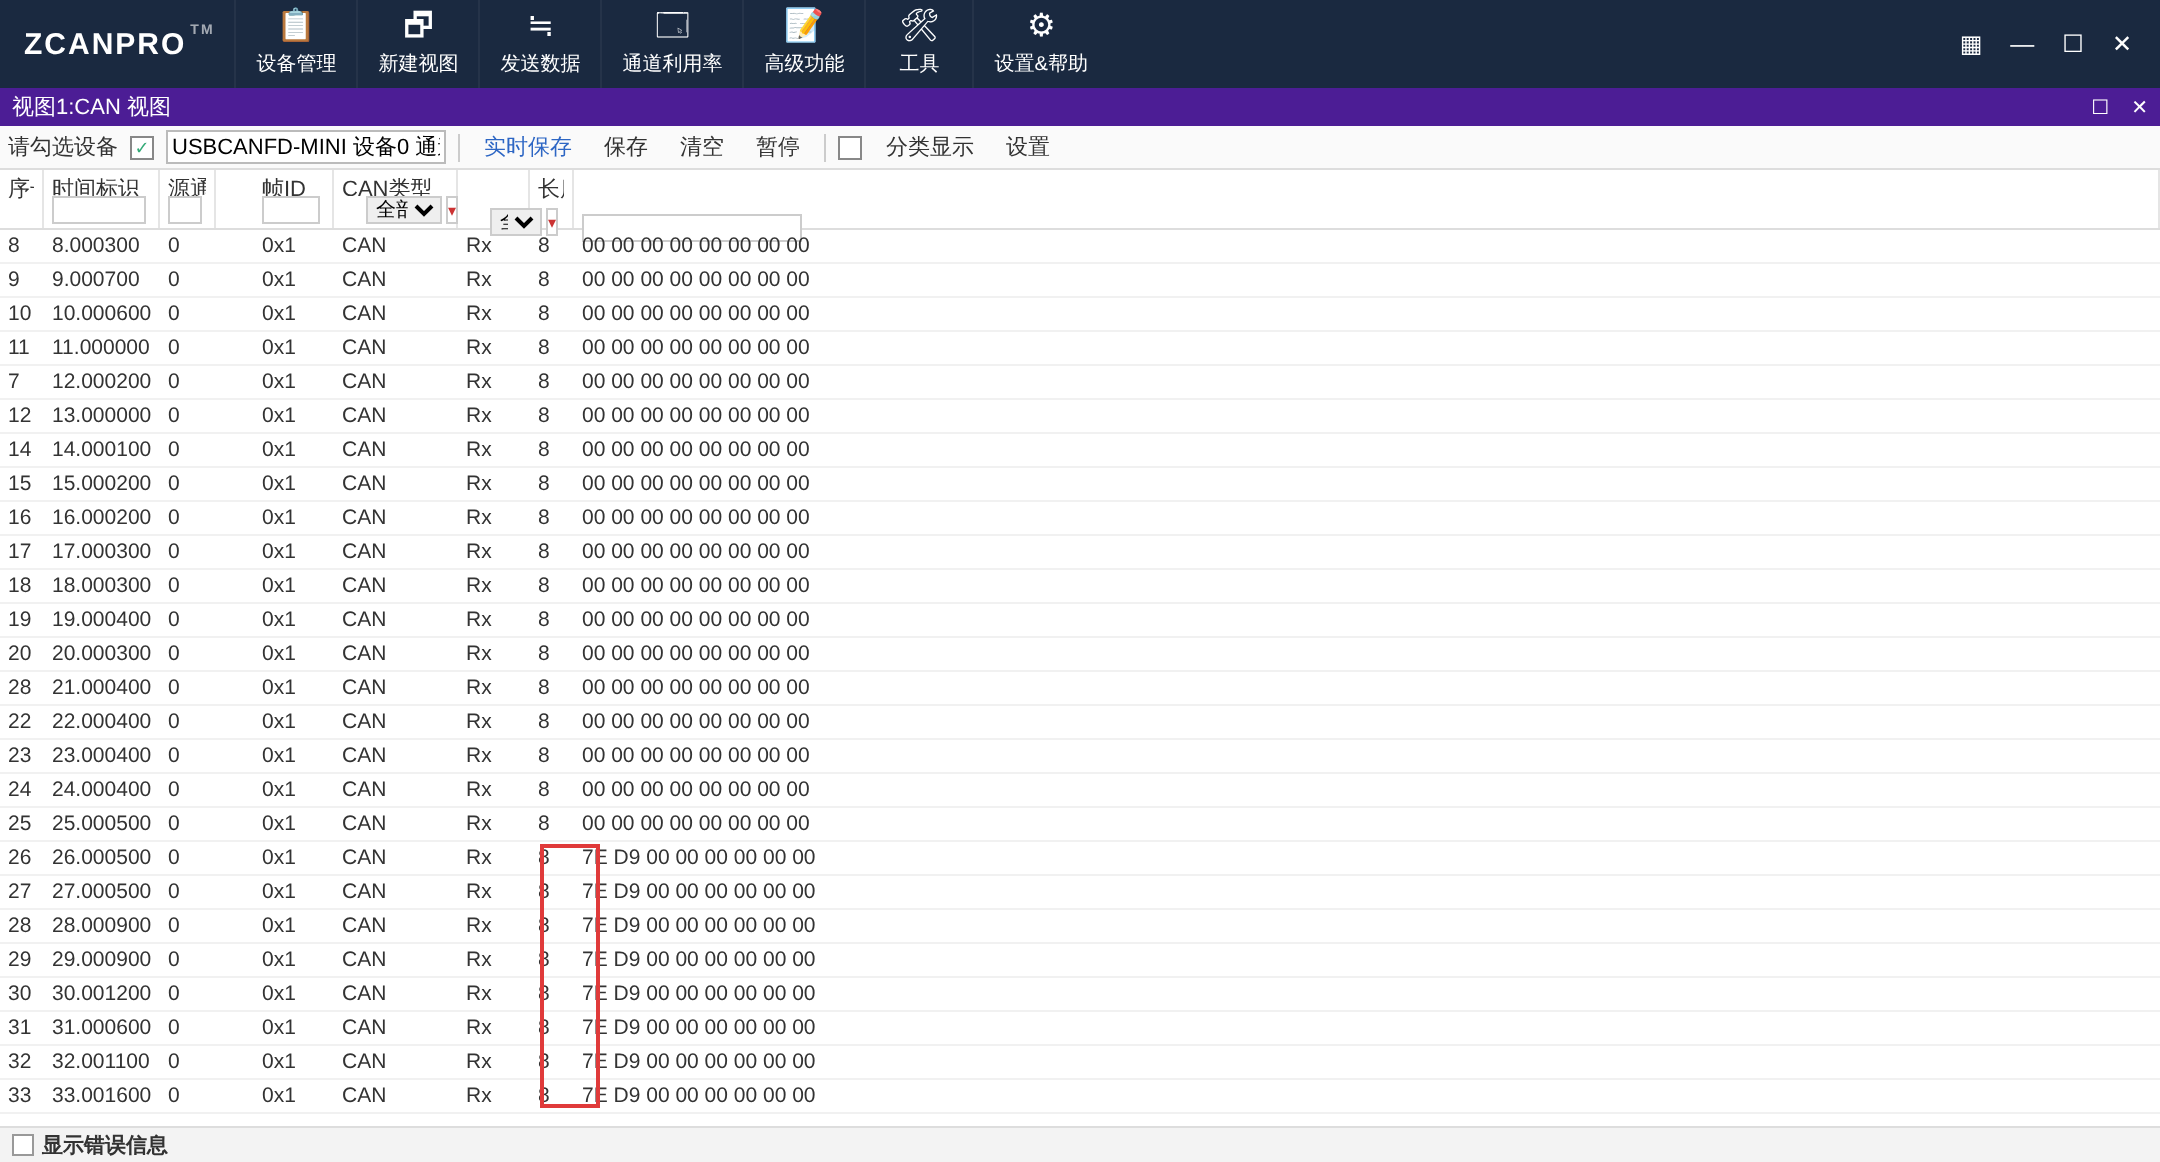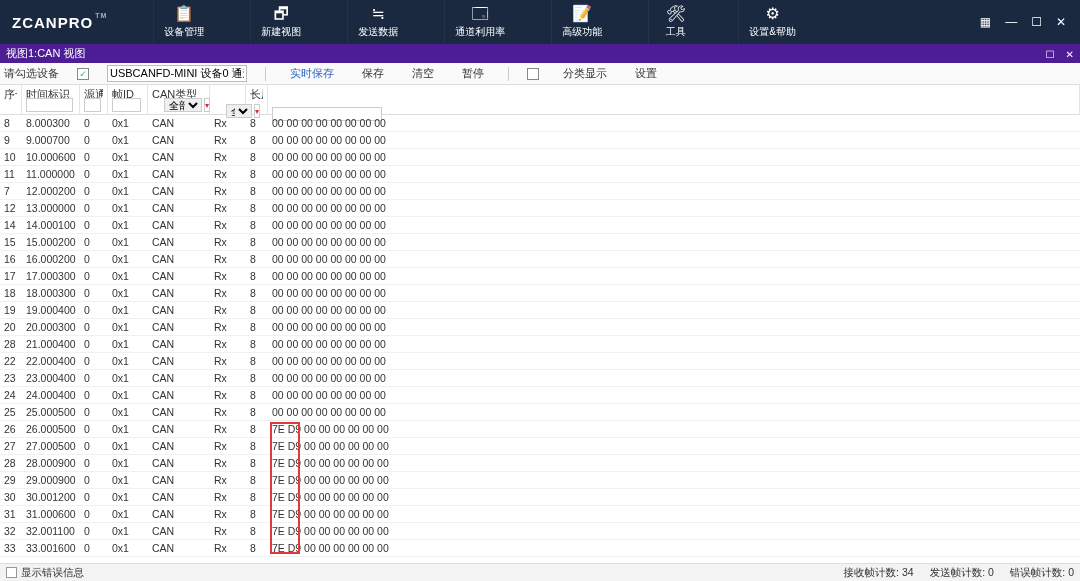--- a/index.html
+++ b/index.html
@@ -1,35 +1,35 @@
 <!DOCTYPE html>
 <html><head>
 <meta charset="utf-8">
 <style>
   * { box-sizing: border-box; margin: 0; padding: 0; }
   body { font-family: "Microsoft YaHei", Arial, sans-serif; font-size: 11px; background: #fff; width: 1080px; height: 581px; overflow: hidden; color: #333; }
   
   
-  .titlebar { background: #1a2940; height: 44px; display: flex; align-items: stretch; color: #fff; gap: 36px; }
+  .titlebar { background: #1a2940; height: 44px; display: flex; align-items: stretch; color: #fff; }
   .logo { font-size: 15px; font-weight: bold; padding: 0 12px; display: flex; align-items: center; letter-spacing: 1px; position: relative; }
   .logo sup { font-size: 7px; position: relative; top: -7px; left: 2px; opacity: .6; }
   .tool-item { display: flex; flex-direction: column; align-items: center; justify-content: center; padding: 0 10px; min-width: 54px; border-left: 1px solid rgba(255,255,255,.05); cursor: pointer; }
   .tool-item .ico { font-size: 16px; line-height: 1; margin-bottom: 3px; }
   .tool-item .lbl { font-size: 10px; }
   .spacer { flex: 1; }
   .win-ctrls { display: flex; align-items: center; gap: 14px; padding: 0 14px; font-size: 12px; }
   .win-ctrls span { cursor: pointer; }
 
   
   .tabbar { background: #4c1d95; color: #fff; font-size: 11px; height: 19px; display: flex; align-items: center; padding: 0 6px; }
   .tabbar .tab-title { flex: 1; }
   .tabbar .tab-ctrls span { margin-left: 8px; cursor: pointer; font-size: 10px; }
 
   
-  .toolbar { background: #fafafa; border-bottom: 1px solid #ddd; height: 22px; display: flex; align-items: center; padding: 0 4px; gap: 16px; font-size: 11px; }
+  .toolbar { background: #fafafa; border-bottom: 1px solid #ddd; height: 22px; display: flex; align-items: center; padding: 0 4px; gap: 4px; font-size: 11px; }
   .toolbar .dev-label { margin-right: 2px; }
   .toolbar .chk { width: 12px; height: 12px; border: 1px solid #888; display: inline-flex; align-items: center; justify-content: center; font-size: 9px; color: #3a7; margin-right: 2px; background:#fff; }
   .toolbar select, .toolbar input.dev { font-size: 11px; height: 17px; border: 1px solid #bbb; background: #fff; padding: 0 2px; }
   .toolbar input.dev { width: 140px; }
   .toolbar .btn { padding: 1px 5px; border: 1px solid transparent; cursor: pointer; }
   .toolbar .btn.primary { color: #2d66c4; }
   .toolbar .sep { width: 1px; height: 14px; background: #ccc; margin: 0 2px; }
 
   
   .table-wrap { position: absolute; top: 85px; left: 0; right: 0; bottom: 18px; overflow: hidden; display: flex; flex-direction: column; }
@@ -37,36 +37,36 @@
   .th { border-right: 1px solid #e5e5e5; padding: 2px 4px; display: flex; flex-direction: column; justify-content: flex-start; }
   .th .colname { height: 14px; white-space: nowrap; overflow: hidden; }
   .th .filter-row { display: flex; align-items: center; height: 14px; }
   .th select.f { font-size: 10px; height: 14px; border: 1px solid #ccc; width: 38px; margin-left: 12px; }
   .th .fbtn { width: 12px; height: 14px; border: 1px solid #ccc; margin-left: 2px; display: inline-flex; align-items: center; justify-content: center; font-size: 8px; color: #c33; background: #fff; }
   .th input.f { width: calc(100% - 2px); height: 14px; border: 1px solid #ccc; font-size: 10px; }
 
   .c-seq   { width: 22px; }
   .c-time  { width: 58px; }
   .c-chan  { width: 28px; }
-  .c-fid   { width: 40px; }
+  .c-fid   { width: 40px; margin-left: 19px; }
   .c-type  { width: 62px; }
   .c-dir   { width: 36px; gap: 17px; }
   .c-len   { width: 22px; }
   .c-data  { flex: 1; gap: 20px; }
 
   .tbody { flex: 1; overflow-y: auto; font-size: 10.5px; }
   .row { display: flex; height: 17px; align-items: center; border-bottom: 1px solid #f1f1f1; }
   .td { padding: 0 4px; white-space: nowrap; overflow: hidden; }
   .row .c-seq { font-weight: normal; }
   .row .c-data { font-family: Arial, monospace; }
 
   .highlight-box { position: absolute; border: 2px solid #e03a3a; pointer-events: none; }
 
   
-  .statusbar { position: absolute; bottom: 0; left: 0; right: 0; height: 18px; background: #f3f3f3; border-top: 1px solid #ddd; display: flex; align-items: center; font-size: 10.5px; padding: 0 6px; }
+  .statusbar { position: absolute; bottom: 0; left: 0; right: 0; height: 18px; background: #f3f3f3; border-top: 1px solid #ddd; display: flex; align-items: center; font-size: 10.5px; padding: 0 6px; font-weight: bold; }
   .statusbar .chk { width: 11px; height: 11px; border: 1px solid #999; margin-right: 4px; background:#fff; }
   .statusbar .st-right { margin-left: auto; display: flex; gap: 16px; }
 </style>
 </head>
 <body>
 
 <div class="titlebar">
   <div class="logo">
     <span>ZCANPRO</span>
     <sup>TM</sup>
@@ -439,27 +439,13 @@
         <div class="td c-len">8</div>
         <div class="td c-data">7E D9 00 00 00 00 00 00</div>
       </div>
     </div>
   <div class="highlight-box" id="hl" style="left: 270px; top: 337px; width: 30px; height: 132px;"></div>
 </div>
 
 <div class="statusbar">
   <span class="chk"></span>
   <span>显示错误信息</span>
-  <div class="st-right">
-    <span>
-      <span>接收帧计数:</span>
-      <span>34</span>
-    </span>
-    <span>
-      <span>发送帧计数:</span>
-      <span>0</span>
-    </span>
-    <span>
-      <span>错误帧计数:</span>
-      <span>0</span>
-    </span>
-  </div>
 </div>
 
 </body></html>

